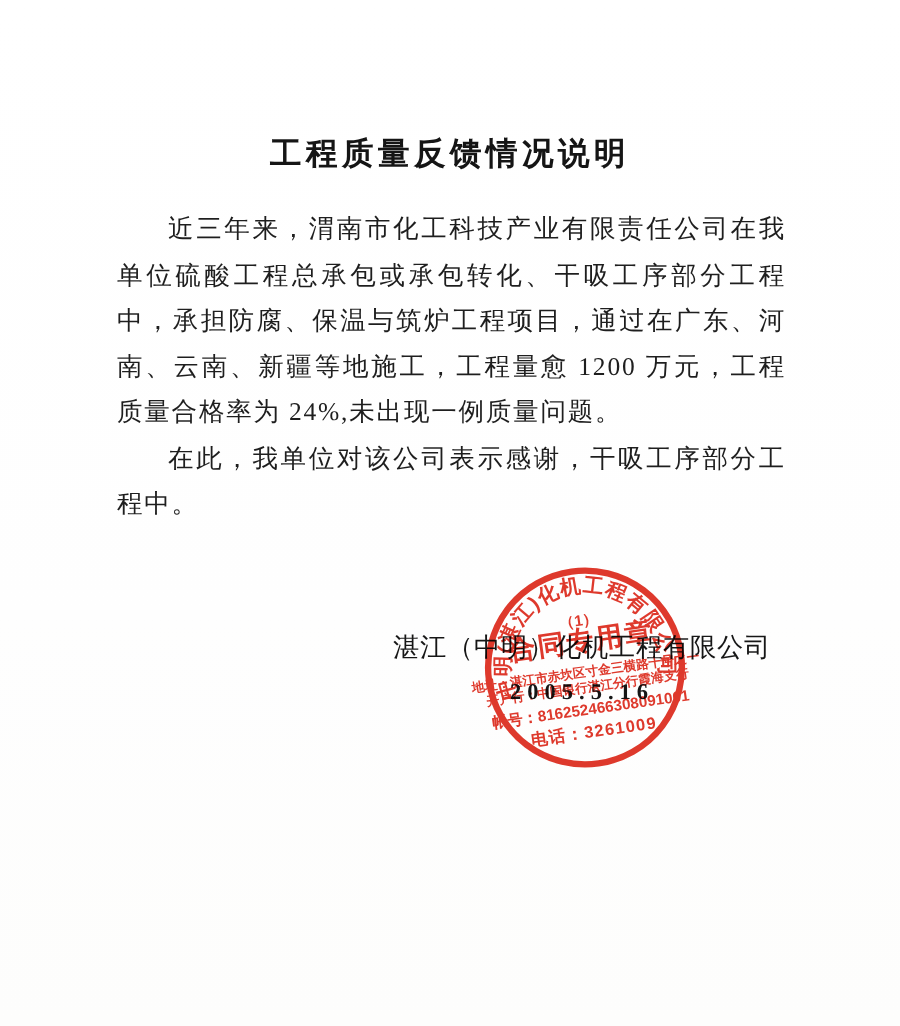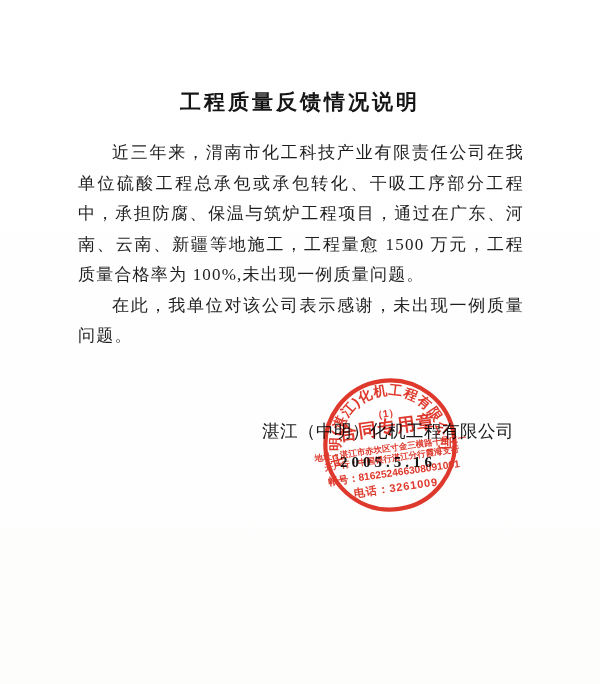--- a/index.html
+++ b/index.html
@@ -78,22 +78,22 @@
   .stamp-line-phone { font-size: 13px; letter-spacing: 1px; }
 </style>
 </head>
 <body>
 
 <div class="page">
 
   <h1 class="doc-title">工程质量反馈情况说明</h1>
 
   <div class="doc-body">
-    <p>近三年来，渭南市化工科技产业有限责任公司在我单位硫酸工程总承包或承包转化、干吸工序部分工程中，承担防腐、保温与筑炉工程项目，通过在广东、河南、云南、新疆等地施工，工程量愈 1500 万元，工程质量合格率为 100%,未出现一例质量问题。</p>
-    <p>在此，我单位对该公司表示感谢，未出现一例质量问题。</p>
+    <p>近三年来，渭南市化工科技产业有限责任公司在我单位硫酸工程总承包或承包转化、干吸工序部分工程中，承担防腐、保温与筑炉工程项目，通过在广东、河南、云南、新疆等地施工，工程量愈 1200 万元，工程质量合格率为 24%,未出现一例质量问题。</p>
+    <p>在此，我单位对该公司表示感谢，干吸工序部分工程中。</p>
   </div>
 
   <div class="sig-block">
     <div class="sig-company">湛江（中明）化机工程有限公司</div>
     <div class="sig-date">2005.5.16</div>
   </div>
 
   <svg class="stamp" viewBox="0 0 200 200" aria-hidden="true">
     <g transform="rotate(-8 100 100)" fill="#dd2a1c">
       <circle cx="100" cy="100" r="76" fill="none" stroke-width="5" stroke="#dd2a1c"></circle>

